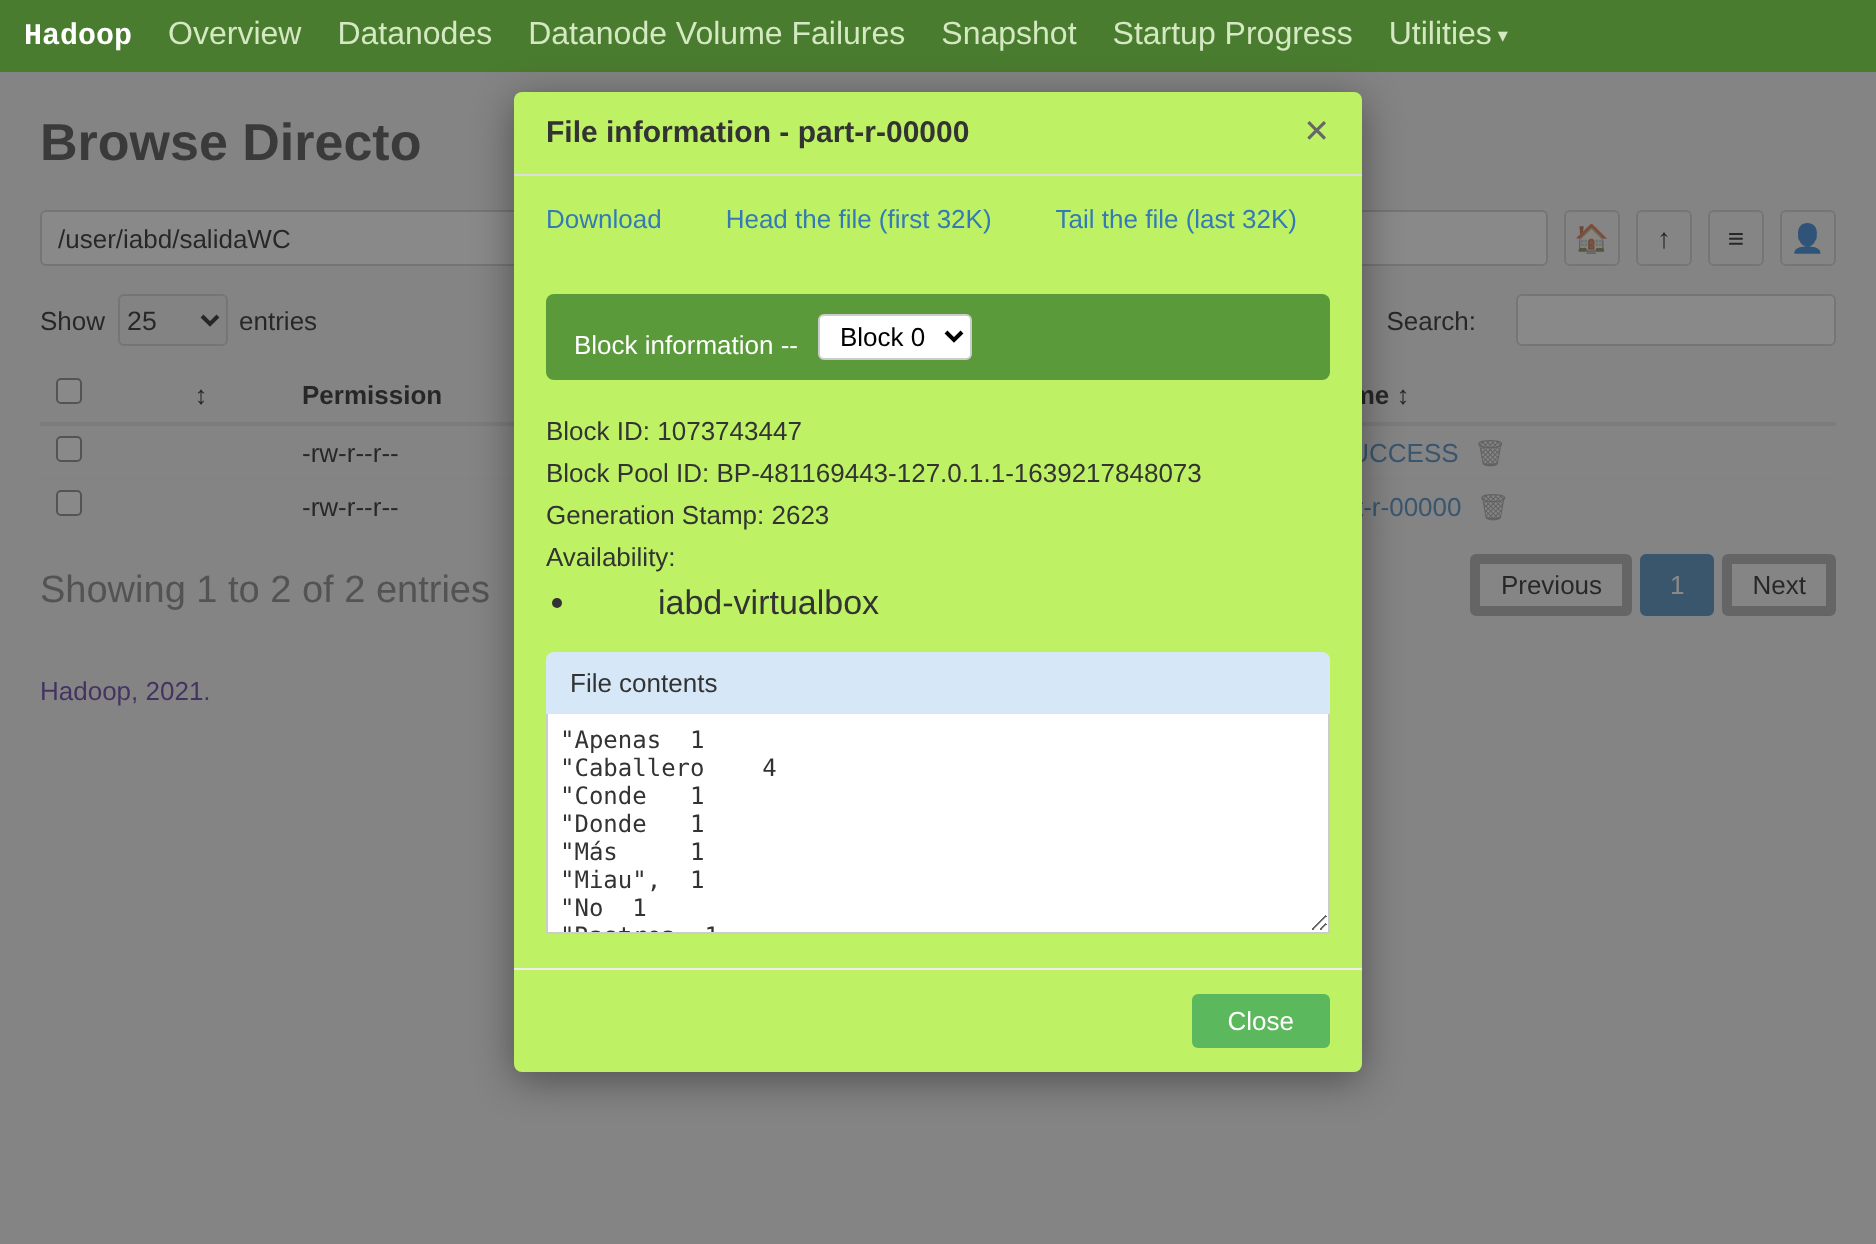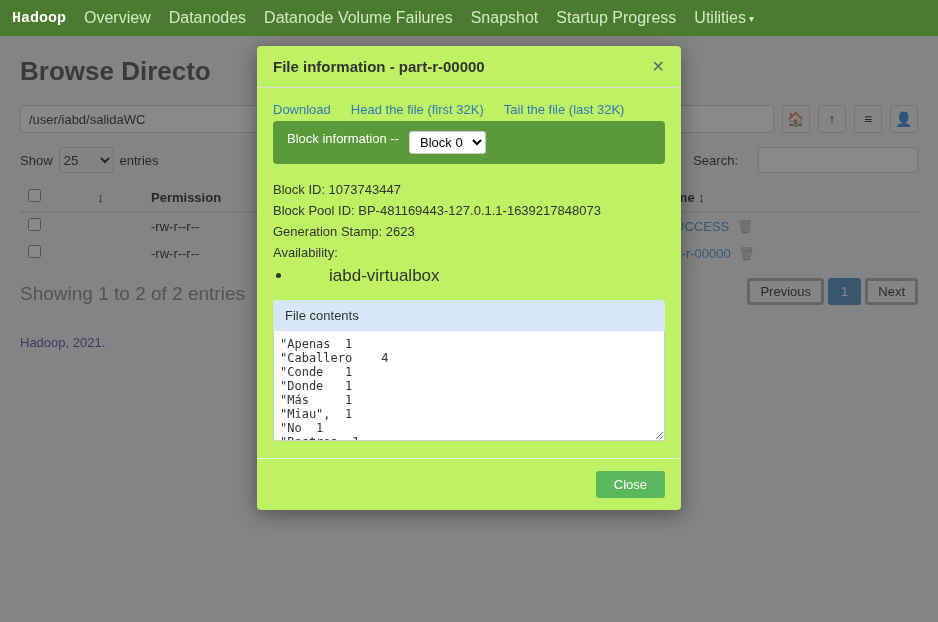--- a/index.html
+++ b/index.html
@@ -104,36 +104,36 @@
 
     .modal-body {
       padding: 14px 16px;
       overflow-y: auto;
       flex: 1;
     }
 
     
     .modal-links {
       display: flex;
-      gap: 20px;
-      margin-bottom: 4px;
+      gap: 32px;
+      margin-bottom: 30px;
     }
     .modal-links a {
       color: #337ab7;
       text-decoration: none;
       font-size: 13px;
     }
 
     
     .block-info-panel {
       background: #5a9a3a;
       border-radius: 4px;
       padding: 10px 14px;
       display: flex;
-      align-items: flex-start;
+      align-items: flex-end;
       gap: 10px;
       margin-bottom: 14px;
     }
     .block-info-label {
       color: white;
       font-size: 13px;
       white-space: nowrap;
     }
     .block-select {
       font-size: 13px;
@@ -286,21 +286,21 @@
     .data-table .link { color: #337ab7; cursor: pointer; }
 
     .pagination {
       display: flex;
       align-items: center;
       gap: 4px;
       float: right;
     }
     .page-btn {
       padding: 3px 10px;
-      border: 3px solid #a3a3a3;
+      border: 5px solid #a3a3a3;
       background: #f5f5f5;
       border-radius: 3px;
       cursor: pointer;
       font-size: 13px;
     }
     .page-btn.active {
       background: #337ab7;
       color: white;
       border-color: #337ab7;
     }

